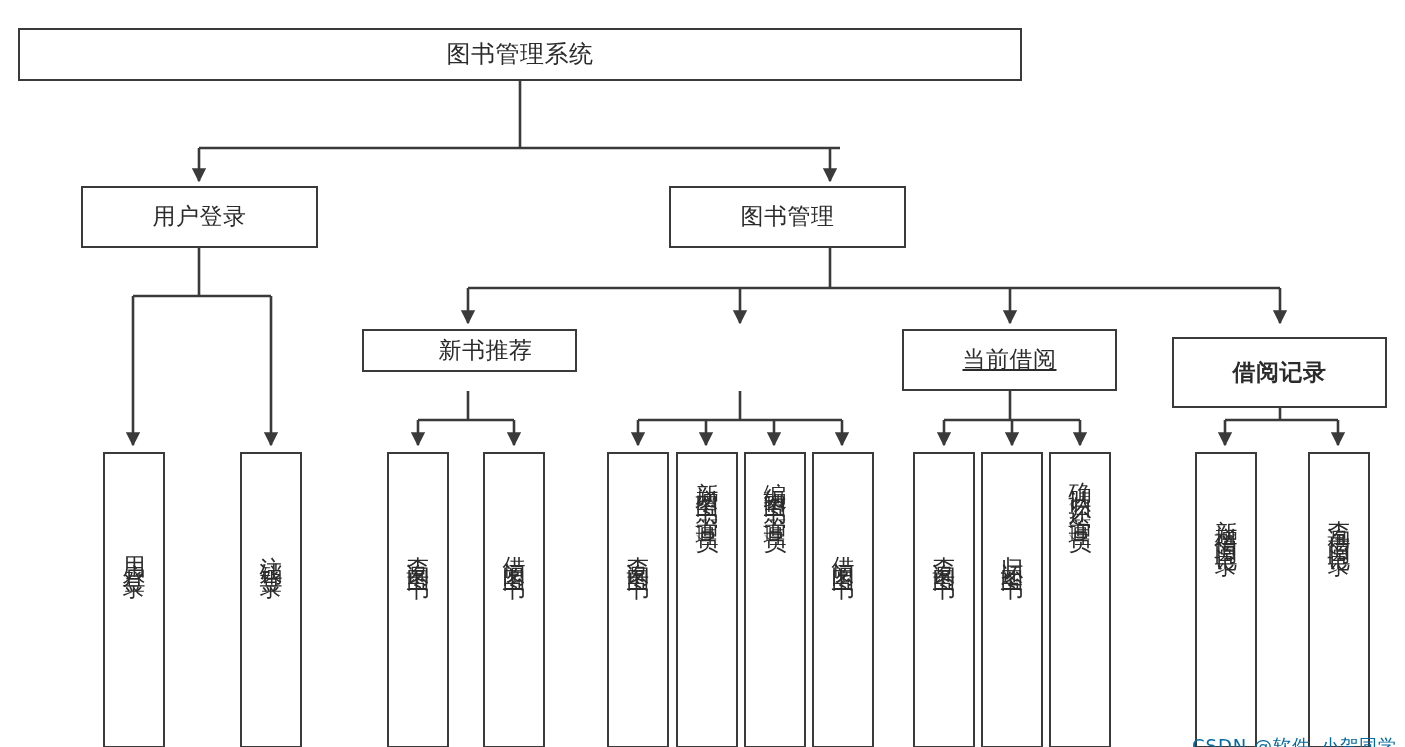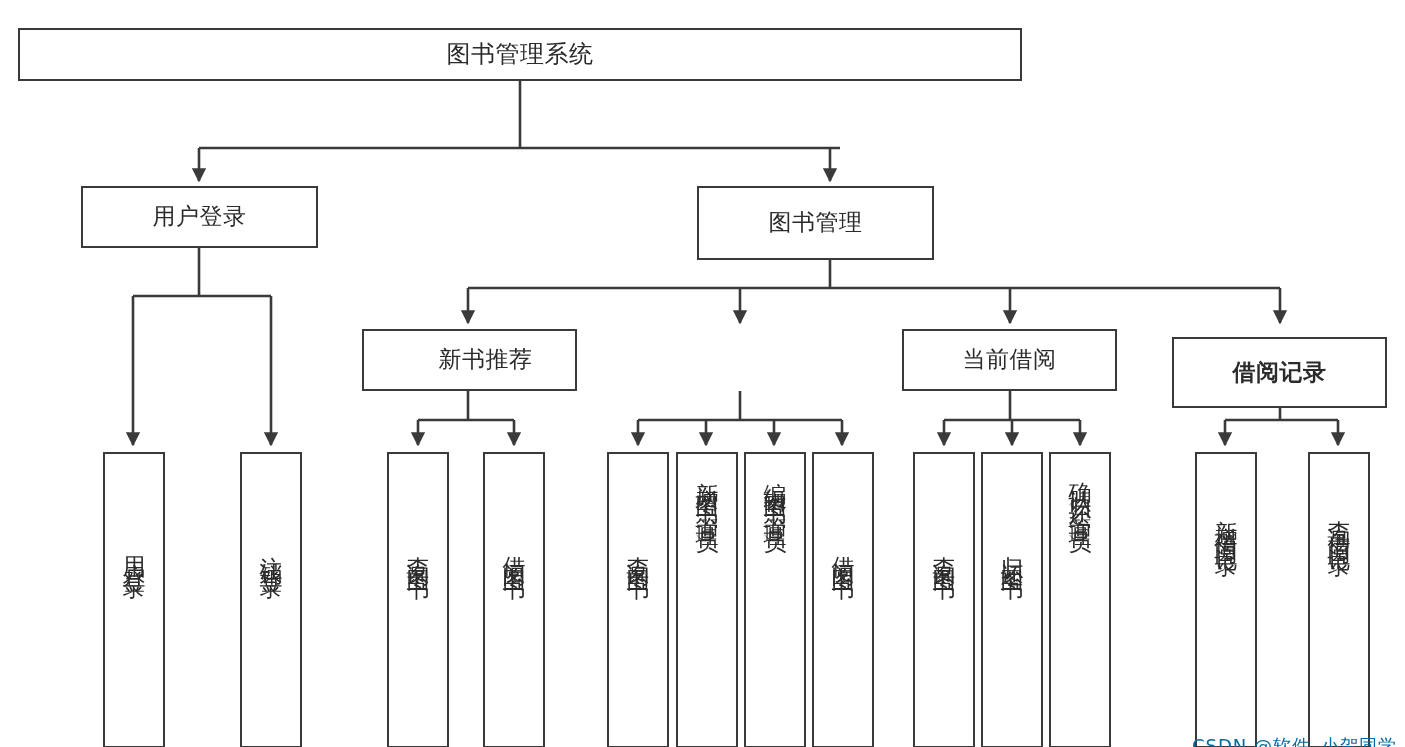--- a/index.html
+++ b/index.html
@@ -143,28 +143,28 @@
     </g>
   </svg>
 
   <div class="node horiz root" style="left:18px; top:13px; width:1004px; height:53px;">
     <span class="node-label">图书管理系统</span>
   </div>
 
   <div class="node horiz" style="left:81px; top:171px; width:237px; height:62px;">
     <span class="node-label">用户登录</span>
   </div>
-  <div class="node horiz" style="left:697px; top:171px; width:237px; height:74px;">
+  <div class="node horiz" style="left:669px; top:171px; width:237px; height:62px;">
     <span class="node-label">图书管理</span>
   </div>
 
-  <div class="node horiz" style="left:362px; top:314px; width:215px; height:62px;padding-left:32px;">
+  <div class="node horiz" style="left:362px; top:314px; width:215px; height:43px;padding-left:32px;">
     <span class="node-label">新书推荐</span>
   </div>
-  <div class="node horiz" style="left:902px; top:314px; width:215px; height:62px;">
+  <div class="node horiz" style="left:902px; top:314px; width:215px; height:62px;text-decoration:underline;">
     <span class="node-label">当前借阅</span>
   </div>
   <div class="node horiz" style="left:1172px; top:322px; width:215px; height:71px;font-weight:bold;">
     <span class="node-label">借阅记录</span>
   </div>
 
   <div class="node vert mid" style="left:103px; top:437px; width:62px; height:296px;">
     <span class="node-label">用户登录</span>
   </div>
   <div class="node vert mid" style="left:240px; top:437px; width:62px; height:296px;">

